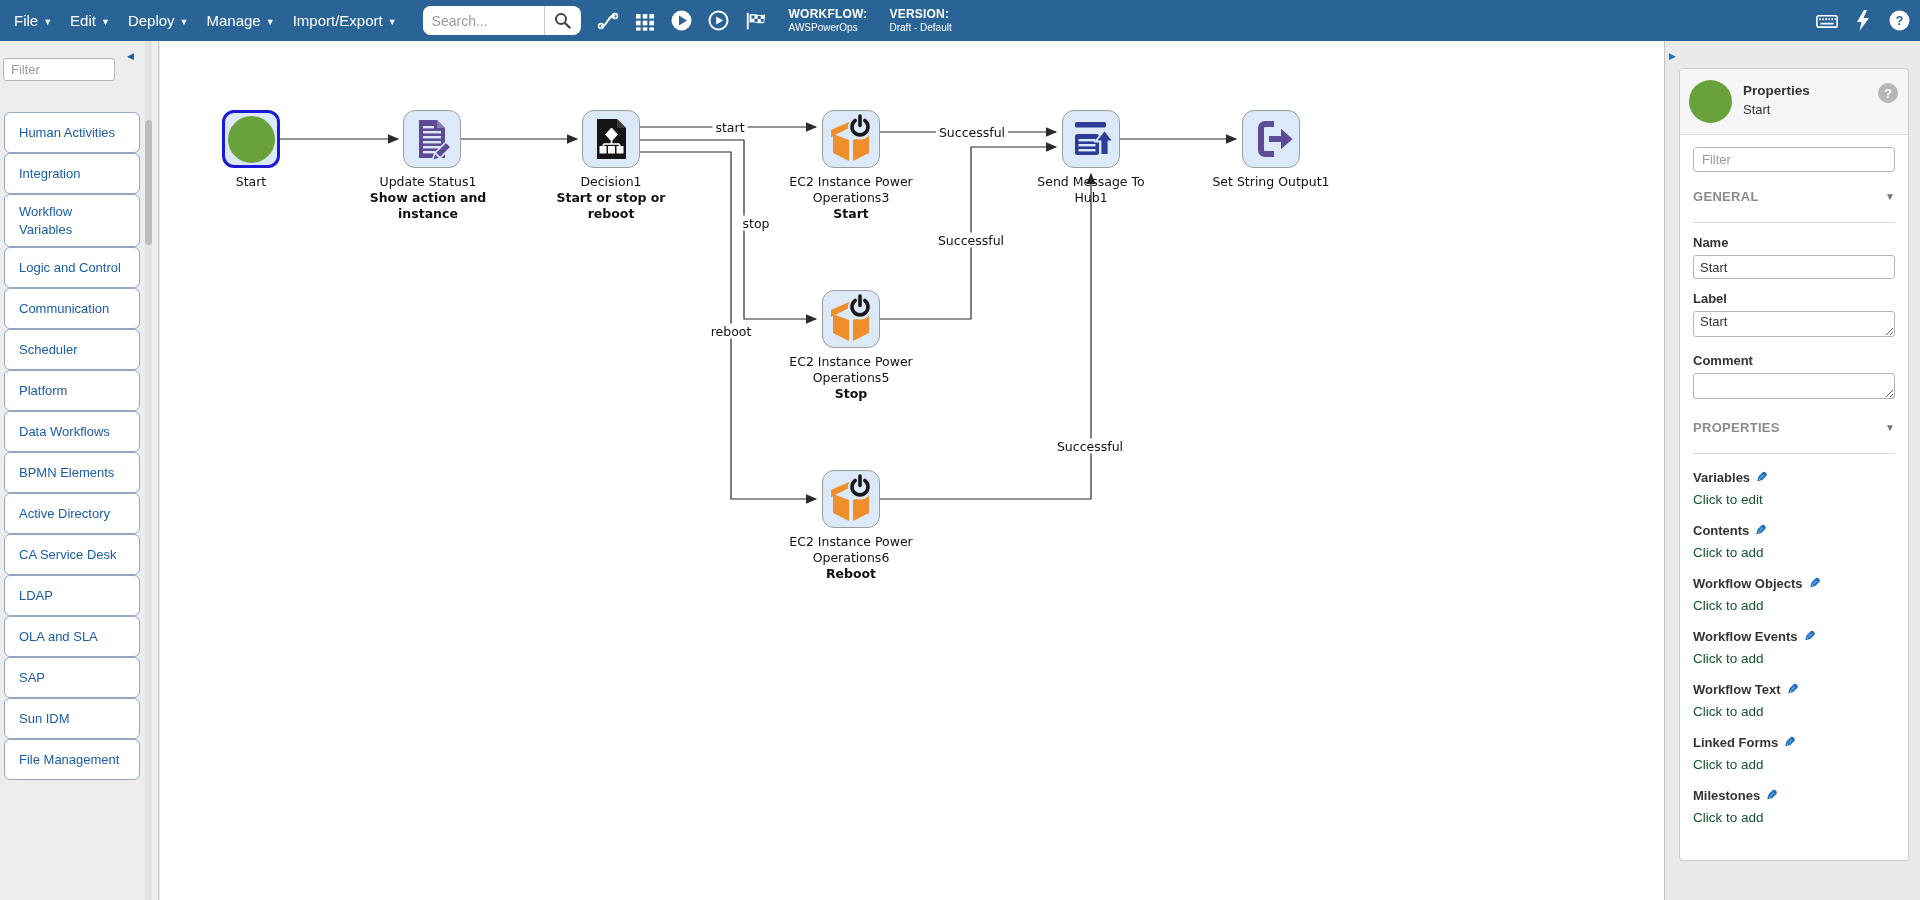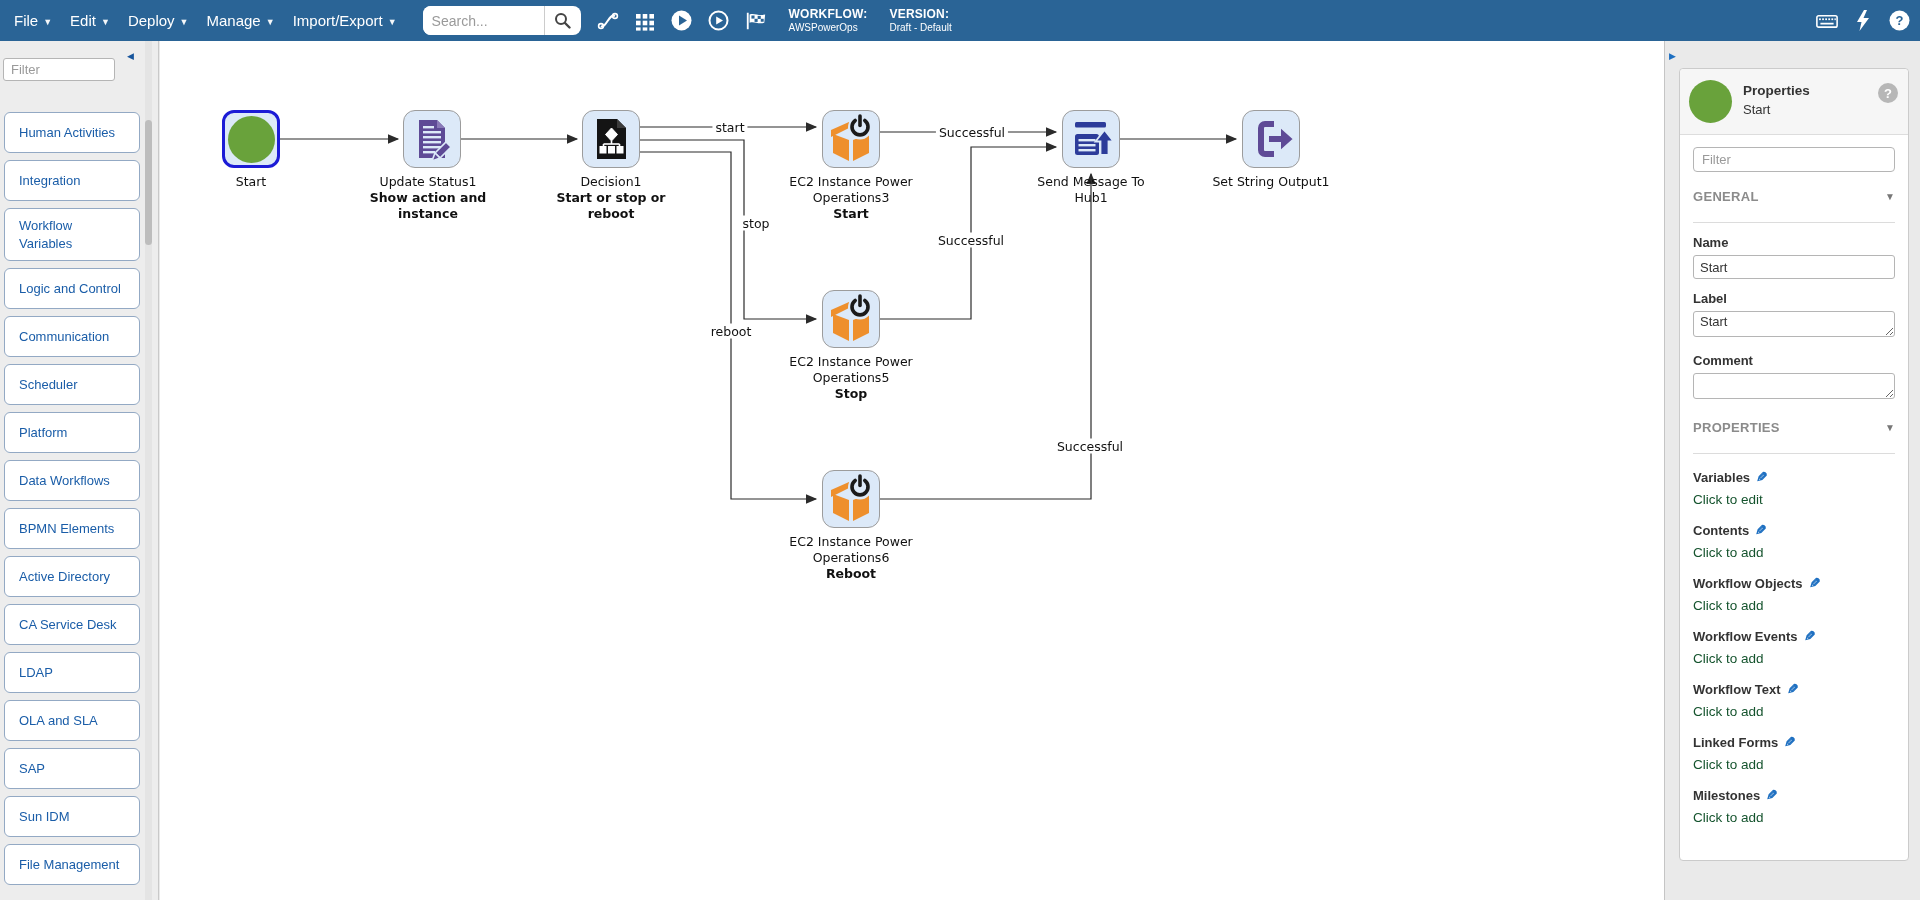--- a/index.html
+++ b/index.html
@@ -27,21 +27,21 @@
   .tb-right { margin-left:auto; display:flex; align-items:center; gap:14px; }
 
   
   .sidebar { position:absolute; left:0; top:41px; width:159px; height:859px; background:#ededed;
              border-right:1px solid #c9c9c9; }
   .side-collapse { position:absolute; right:24px; top:10px; font-size:9px; color:#17559c; cursor:pointer; }
   .side-filter { position:absolute; left:3px; top:17px; width:112px; height:23px; border:1px solid #b5b5b5;
                  border-radius:3px; padding:0 7px; font-size:13px; color:#333; background:#fff;
                  font-family:"Liberation Sans",sans-serif; outline:none; }
   .side-filter::placeholder { color:#9a9a9a; }
-  .side-list { position:absolute; left:4px; top:71px; width:136px; display:flex; flex-direction:column; gap:7px; }
+  .side-list { position:absolute; left:4px; top:71px; width:136px; display:flex; flex-direction:column; gap:0; }
   .side-item { background:#fff; border:1px solid #93a9c4; border-radius:6px; min-height:41px;
                display:flex; align-items:center; padding:8px 10px 8px 14px; font-size:13px; color:#1a5da8;
                white-space:pre-line; line-height:1.35; cursor:pointer; }
   .side-scroll-track { position:absolute; right:6px; top:0px; width:7px; height:859px; background:#e4e4e4; }
   .side-scroll-thumb { position:absolute; right:6px; top:79px; width:7px; height:125px; background:#bdbdbd; border-radius:4px; }
 
   
   .canvas { position:absolute; left:160px; top:41px; width:1504px; height:859px; background:#fff; }
   .edges { position:absolute; left:0; top:0; }
   .node { position:absolute; width:58px; height:58px; background:#dce9f8; border:1px solid #9c9c9c;

